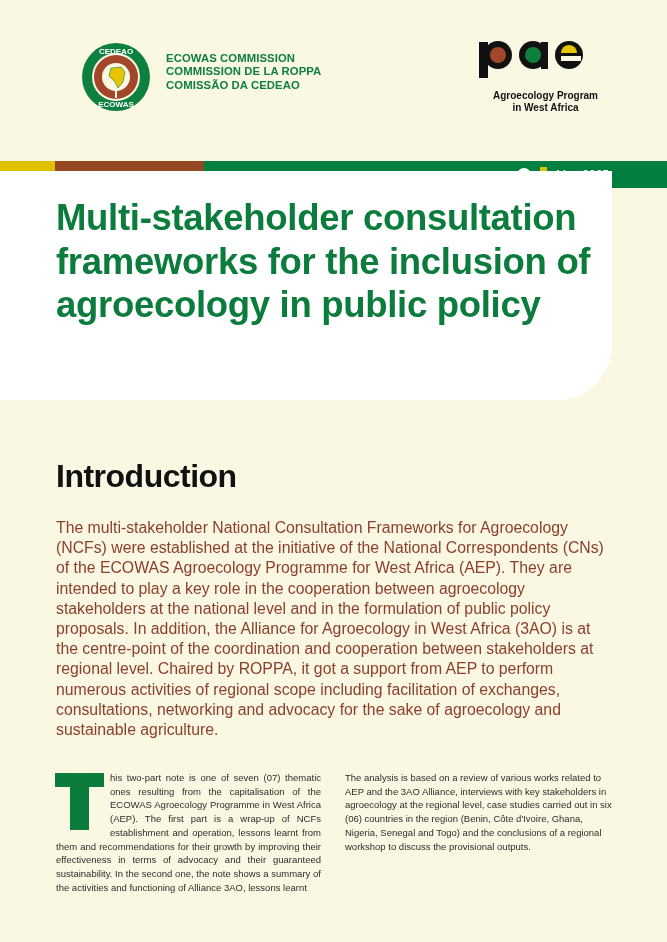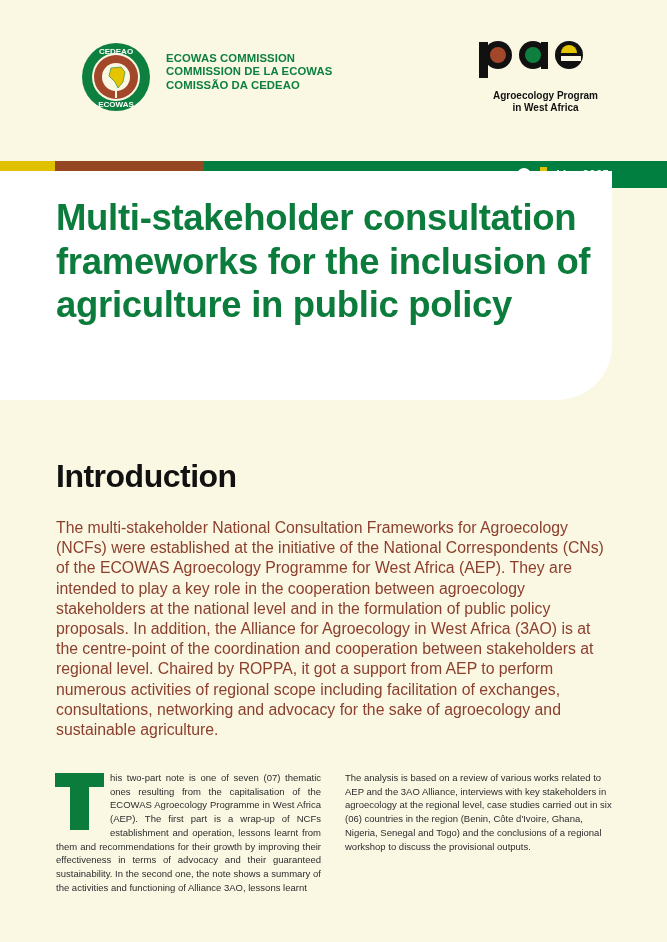--- a/index.html
+++ b/index.html
@@ -80,21 +80,21 @@
     <circle cx="35" cy="35" r="24" fill="#faf7e3"></circle>
     <circle cx="35" cy="35" r="22" fill="#a2472a"></circle>
     <circle cx="35" cy="35" r="14" fill="#faf7e3"></circle>
     <path d="M30 26 L40 25 L44 30 L42 40 L37 46 L34 40 L28 34 Z" fill="#e6c400" stroke="#0d7f3f" stroke-width="0.6"></path>
     <rect x="34" y="46" width="2" height="10" fill="#faf7e3"></rect>
     <text x="35" y="12" text-anchor="middle" font-size="8" font-weight="bold" fill="#fff" font-family="Liberation Sans, sans-serif">CEDEAO</text>
     <text x="35" y="65" text-anchor="middle" font-size="8" font-weight="bold" fill="#fff" font-family="Liberation Sans, sans-serif">ECOWAS</text>
   </svg>
   <div class="ecowas-text">
     <div>ECOWAS COMMISSION</div>
-    <div>COMMISSION DE LA ECOWAS</div>
+    <div>COMMISSION DE LA ROPPA</div>
     <div>COMISSÃO DA CEDEAO</div>
   </div>
   <svg class="pae-logo" viewBox="0 0 120 62">
 
     <rect x="2" y="4" width="9" height="36" fill="#111"></rect>
     <circle cx="21" cy="17" r="14" fill="#111"></circle>
     <circle cx="21" cy="17" r="8" fill="#a2472a"></circle>
 
     <circle cx="56" cy="17" r="14" fill="#111"></circle>
     <circle cx="56" cy="17" r="8" fill="#0d7f3f"></circle>
@@ -117,21 +117,21 @@
     <div class="band-label">
       <span>THEMATIC NOTE</span>
       <span class="note-num">5</span>
       <span class="band-sep"></span>
       <span class="date">May 2025</span>
     </div>
   </div>
 </div>
 
 <div class="title-card"></div>
-<h1 class="title">Multi-stakeholder consultation frameworks for the inclusion of agriculture in public policy</h1>
+<h1 class="title">Multi-stakeholder consultation frameworks for the inclusion of agroecology in public policy</h1>
 
 <h2 class="intro-heading">Introduction</h2>
 <p class="intro-body">The multi-stakeholder National Consultation Frameworks for Agroecology (NCFs) were established at the initiative of the National Correspondents (CNs) of the ECOWAS Agroecology Programme for West Africa (AEP). They are intended to play a key role in the cooperation between agroecology stakeholders at the national level and in the formulation of public policy proposals. In addition, the Alliance for Agroecology in West Africa (3AO) is at the centre-point of the coordination and cooperation between stakeholders at regional level. Chaired by ROPPA, it got a support from AEP to perform numerous activities of regional scope including facilitation of exchanges, consultations, networking and advocacy for the sake of agroecology and sustainable agriculture.</p>
 
 <div class="col-left">
   <svg class="dropcap" viewBox="0 0 49 57">
     <rect x="0" y="0" width="49" height="14" fill="#0b7c3c"></rect>
     <rect x="15" y="0" width="19" height="57" fill="#0b7c3c"></rect>
   </svg>
   <span>his two-part note is one of seven (07) thematic ones resulting from the capitalisation of the ECOWAS Agroecology Programme in West Africa (AEP). The first part is a wrap-up of NCFs establishment and operation, lessons learnt from them and recommendations for their growth by improving their effectiveness in terms of advocacy and their guaranteed sustainability. In the second one, the note shows a summary of the activities and functioning of Alliance 3AO, lessons learnt</span>

